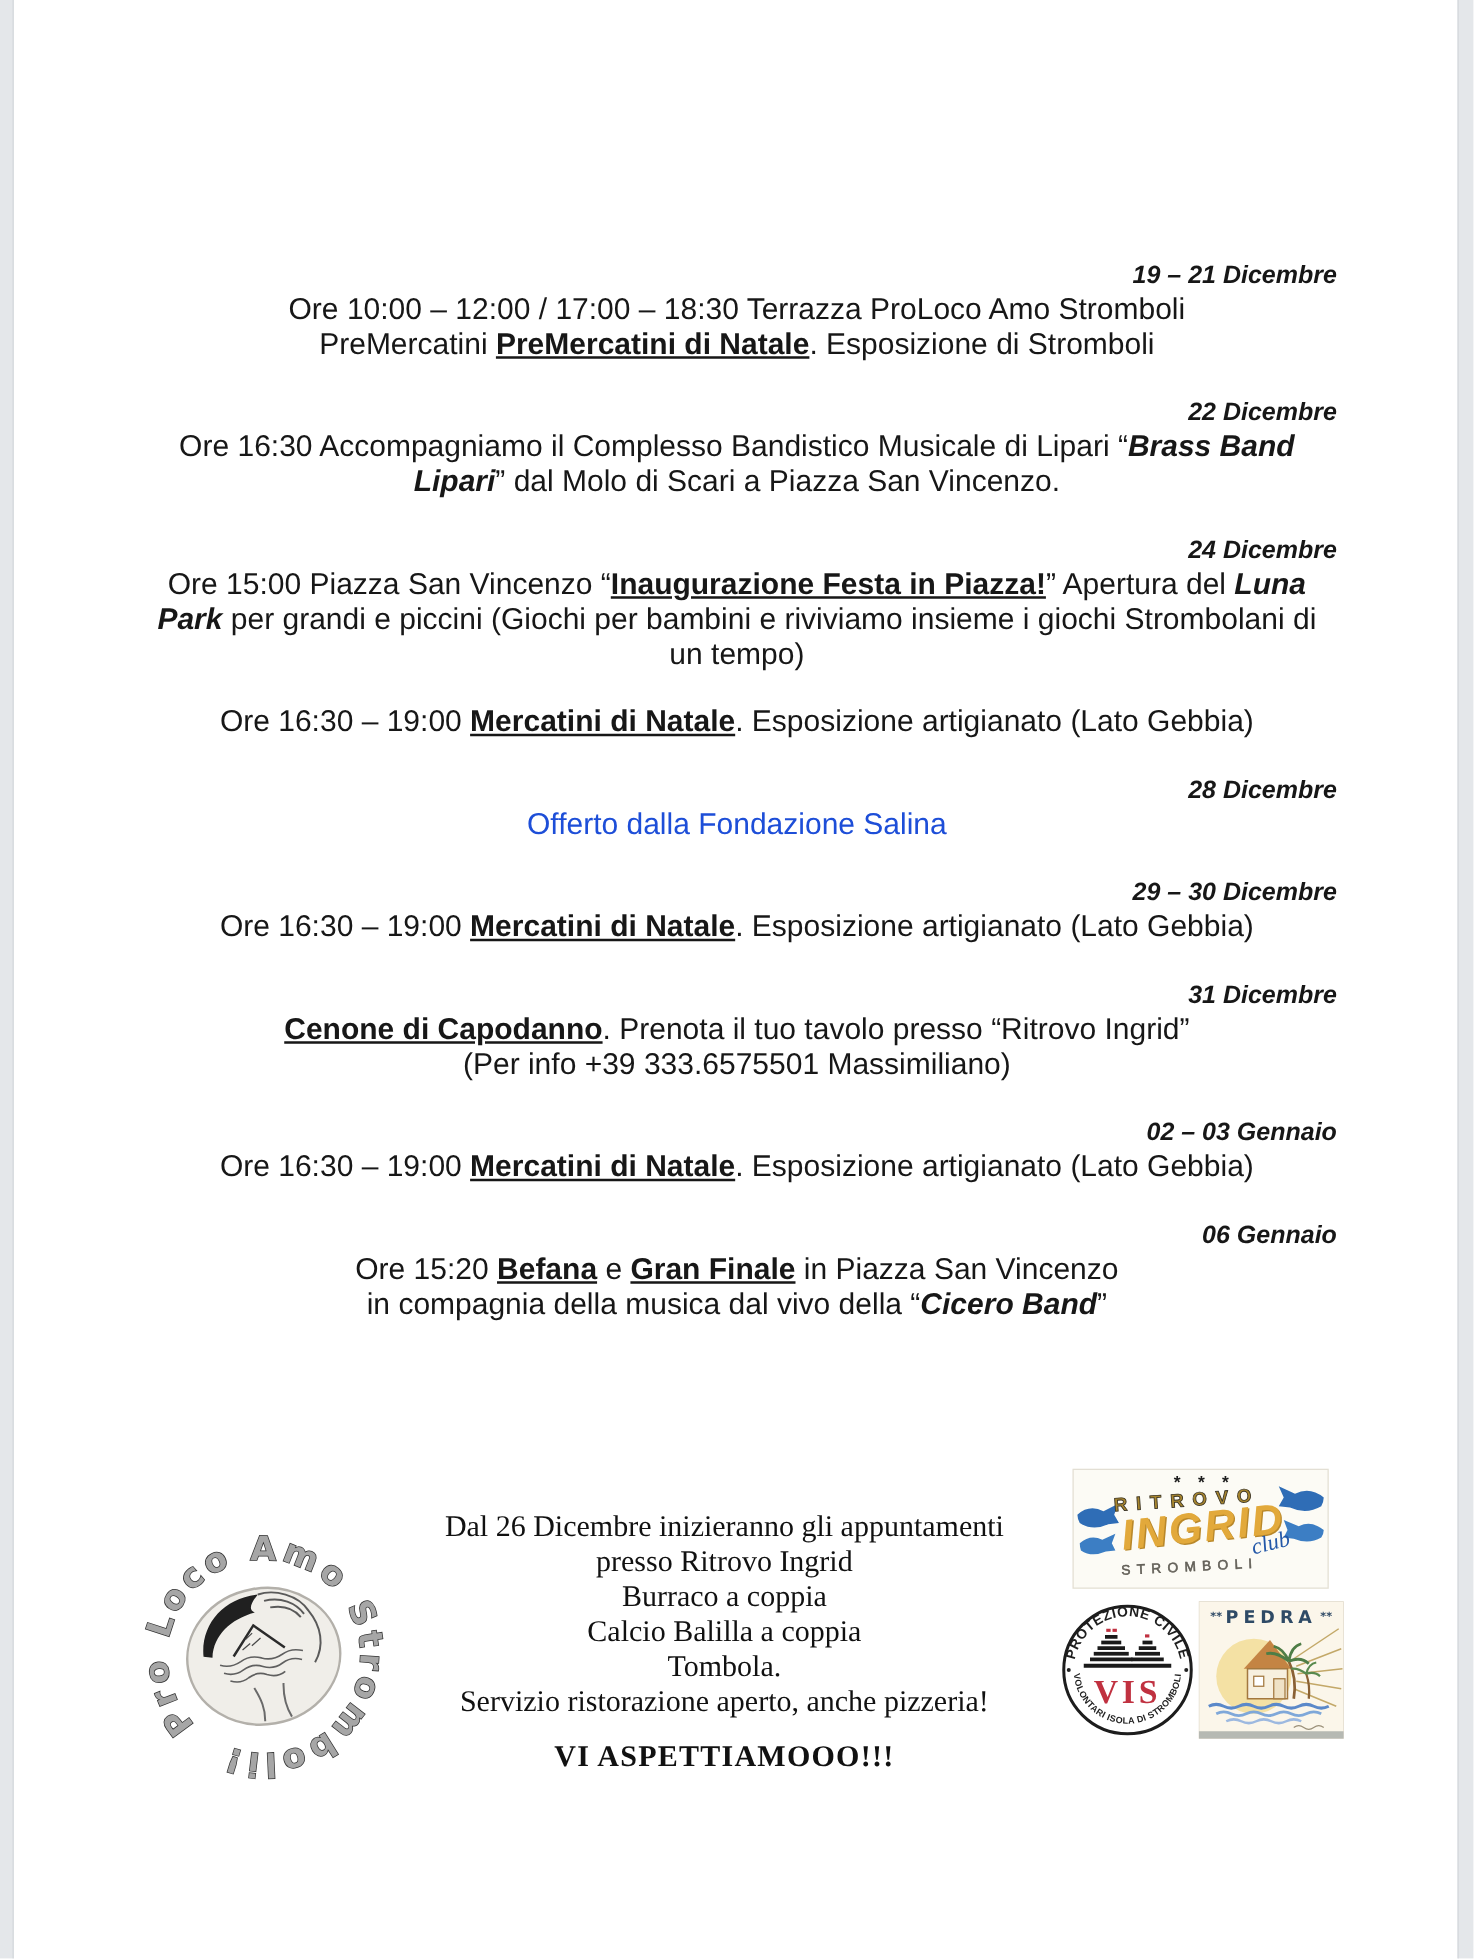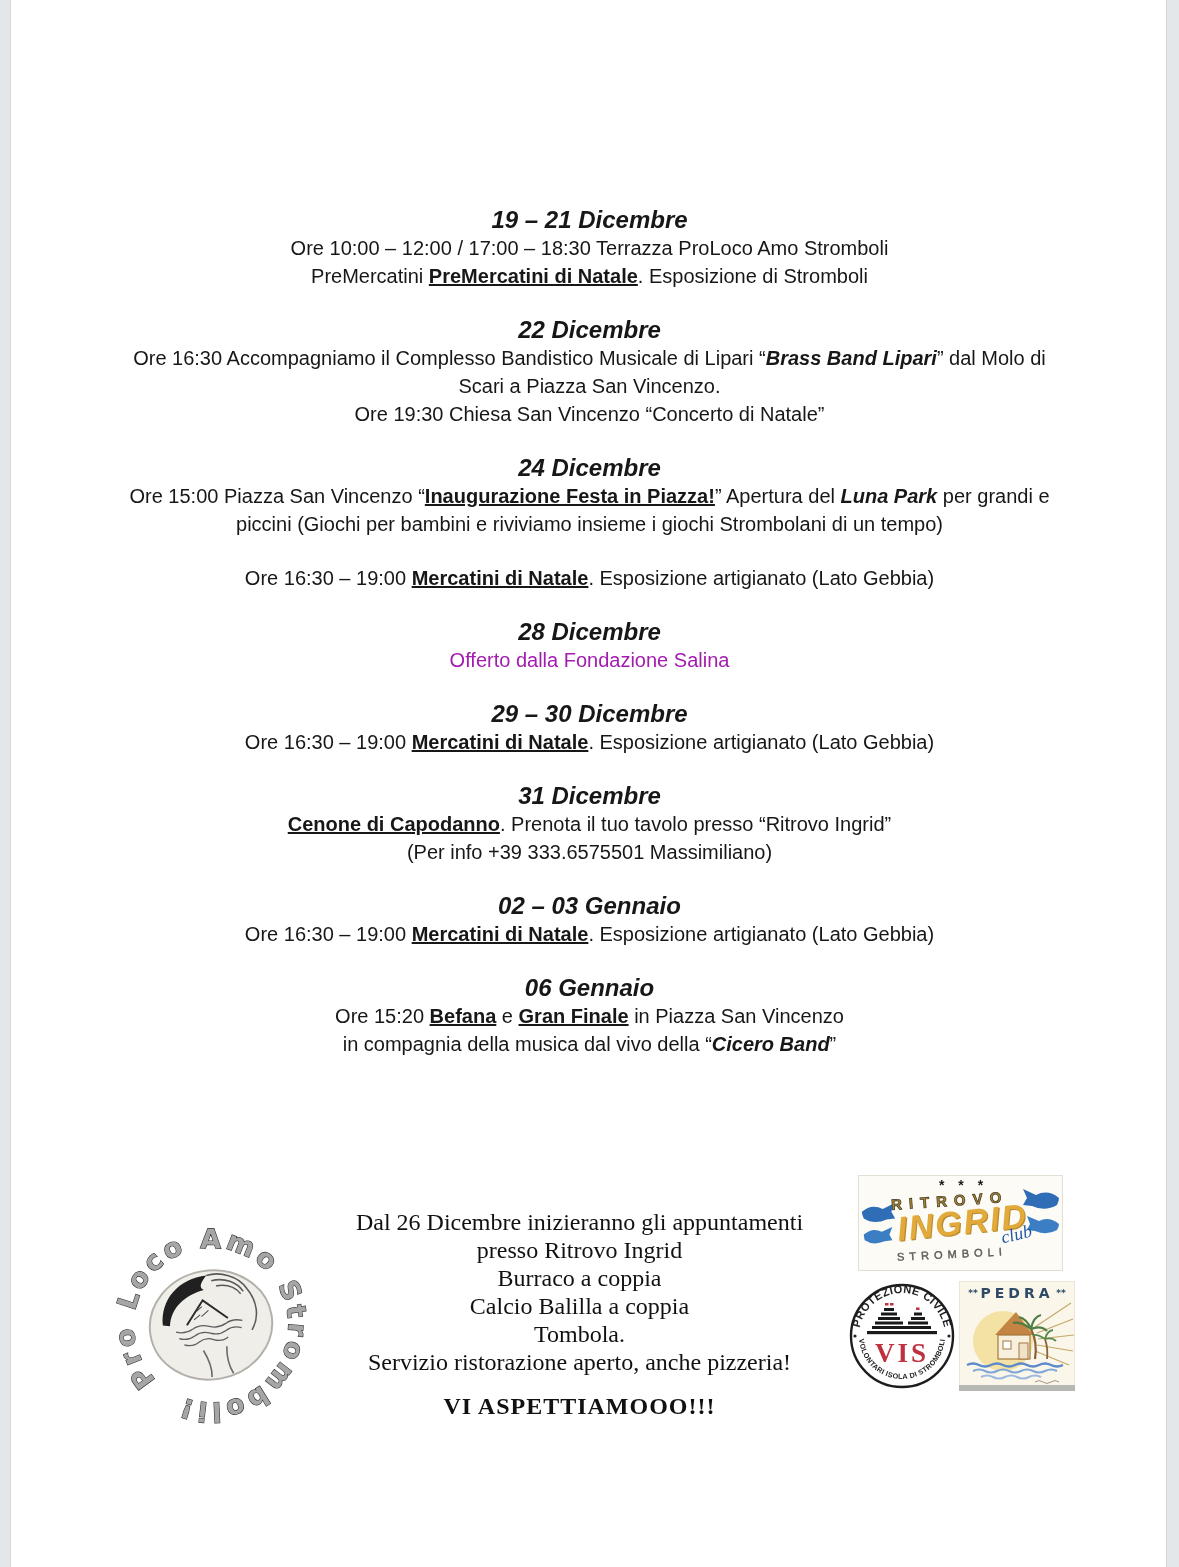--- a/index.html
+++ b/index.html
@@ -5,25 +5,25 @@
   html,body{margin:0;padding:0;background:#ffffff;}
   .page{position:relative;width:1179px;height:1567px;background:#ffffff;overflow:hidden;
         font-family:"Liberation Sans",sans-serif;color:#171717;}
   .edge{position:absolute;top:0;bottom:0;background:#e4e7ea;}
   .edge.left{left:0;width:10px;border-right:1px solid #d3d7dc;}
   .edge.right{right:0;width:12px;border-left:1px solid #d3d7dc;}
 
   
   .events{position:absolute;top:206px;left:0;right:0;text-align:center;}
   .events section{margin:0 auto 26px auto;max-width:960px;}
-  .ev-title{margin:0;font-size:24px;line-height:28px;font-weight:700;font-style:italic;}
-  .ev-line{margin:0;font-size:20px;line-height:28px;}
+  .ev-title{margin:0;font-size:20px;line-height:28px;font-weight:700;font-style:italic;text-align:right;}
+  .ev-line{margin:0;font-size:24px;line-height:28px;}
   .b{font-weight:700;text-decoration:underline;}
   .bi{font-weight:700;font-style:italic;}
-  .blue{color:#a21caf;}
+  .blue{color:#1d4ed8;}
 
   
   .footer{position:absolute;top:1208px;left:0;right:0;text-align:center;
           font-family:"Liberation Serif",serif;color:#111;transform:translateX(-10px);}
   .ft-line{margin:0;font-size:24px;line-height:28px;}
   .closing{margin-top:16px;font-size:24px;line-height:28px;font-weight:700;letter-spacing:1px;}
 
   
   .logo-proloco{position:absolute;left:112px;top:1226px;width:198px;height:198px;transform:rotate(-10deg);}
   .pl-ring{font-family:"DejaVu Sans",sans-serif;font-weight:700;font-size:27px;letter-spacing:3.5px;
@@ -66,21 +66,20 @@
 
   <main class="events">
       <section>
         <h2 class="ev-title">19 – 21 Dicembre</h2>
         <p class="ev-line"><span>Ore 10:00 – 12:00 / 17:00 – 18:30 Terrazza ProLoco Amo Stromboli</span></p>
         <p class="ev-line"><span>PreMercatini </span><span class="b">PreMercatini di Natale</span><span>. Esposizione di Stromboli</span></p>
       </section>
       <section>
         <h2 class="ev-title">22 Dicembre</h2>
         <p class="ev-line"><span>Ore 16:30 Accompagniamo il Complesso Bandistico Musicale di Lipari “</span><span class="bi">Brass Band Lipari</span><span>” dal Molo di Scari a Piazza San Vincenzo.</span></p>
-        <p class="ev-line"><span>Ore 19:30 Chiesa San Vincenzo “Concerto di Natale”</span></p>
       </section>
       <section>
         <h2 class="ev-title">24 Dicembre</h2>
         <p class="ev-line"><span>Ore 15:00 Piazza San Vincenzo “</span><span class="b">Inaugurazione Festa in Piazza!</span><span>” Apertura del </span><span class="bi">Luna Park</span><span> per grandi e piccini (Giochi per bambini e riviviamo insieme i giochi Strombolani di un tempo)</span></p>
       </section>
       <section>
         <p class="ev-line"><span>Ore 16:30 – 19:00 </span><span class="b">Mercatini di Natale</span><span>. Esposizione artigianato (Lato Gebbia)</span></p>
       </section>
       <section>
         <h2 class="ev-title">28 Dicembre</h2>

